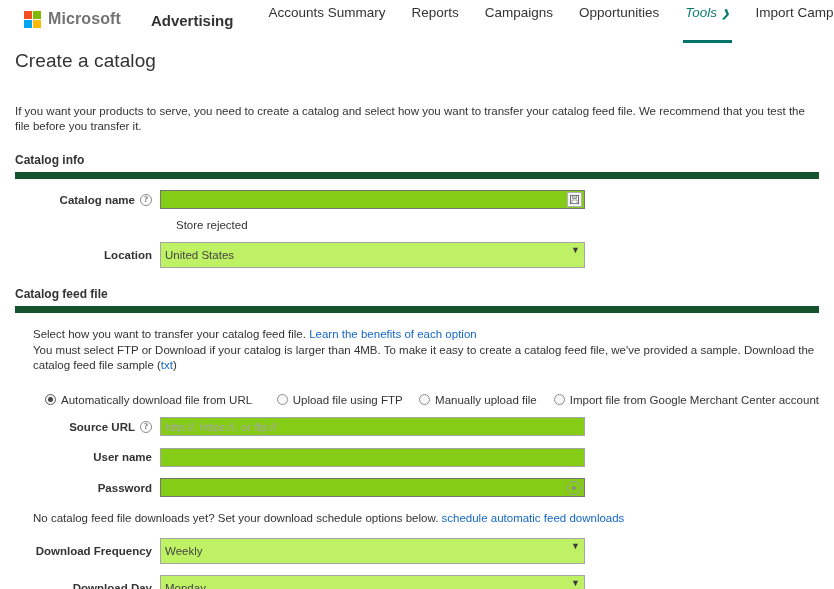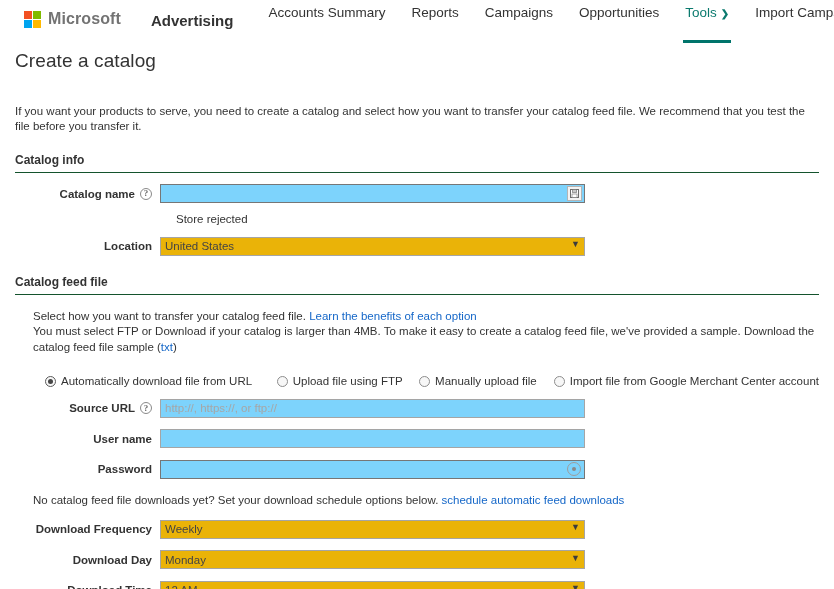--- a/index.html
+++ b/index.html
@@ -64,21 +64,21 @@
   }
   .nav-item {
     font-size: 13.5px;
     color: #333333;
     padding: 5px 13px 0 13px;
     white-space: nowrap;
     cursor: pointer;
     position: relative;
     height: 38px;
   }
-  .nav-item.active { color: #0b7a6e; }
+  .nav-item.active { color: #0b7a6e; font-style: italic; }
   .nav-item .caret { font-size: 10px; margin-left: 4px; font-weight: bold; }
   .nav-underline {
     position: absolute;
     left: 11px; right: 11px;
     bottom: -5px;
     height: 3px;
     background: #00746b;
   }
 
   
@@ -96,21 +96,21 @@
     margin-top: 32px;
     line-height: 1.3;
   }
 
   .section-head {
     font-size: 12px;
     font-weight: bold;
     color: #333333;
     margin-top: 19px;
     padding-bottom: 5px;
-    border-bottom: 1px solid #14532d;
+    border-bottom: 7px solid #14532d;
   }
 
   
   .frow {
     display: flex;
     align-items: center;
     margin-top: 11px;
   }
   .flabel {
     width: 145px;
@@ -137,21 +137,21 @@
     font-weight: bold;
     line-height: 1;
     font-family: "Liberation Serif", serif;
     cursor: pointer;
   }
   .finput-wrap { position: relative; }
   input.ftext {
     width: 425px;
     height: 19px;
     border: 1px solid #a5a5a5;
-    background: #7dd3fc;
+    background: #84cc16;
     font-size: 11.5px;
     color: #333333;
     padding: 0 22px 0 4px;
     font-family: "Liberation Sans", sans-serif;
     outline: none;
   }
   input.ftext::placeholder { color: #a6a6a6; }
   input.ftext.thick { border: 1px solid #767676; }
 
   .inline-btn-icon {
@@ -181,23 +181,23 @@
   .eye-icon span {
     width: 4px; height: 4px;
     border-radius: 50%;
     background: #8a8a8a;
     display: block;
   }
 
   .fselect-wrap { position: relative; width: 425px; }
   select.fselect {
     width: 425px;
-    height: 19px;
+    height: 26px;
     border: 1px solid #a5a5a5;
-    background: #eab308;
+    background: #bef264;
     font-size: 11.5px;
     color: #444444;
     padding: 0 18px 0 4px;
     font-family: "Liberation Sans", sans-serif;
     -webkit-appearance: none;
     appearance: none;
     outline: none;
     cursor: pointer;
   }
   .sel-caret {

